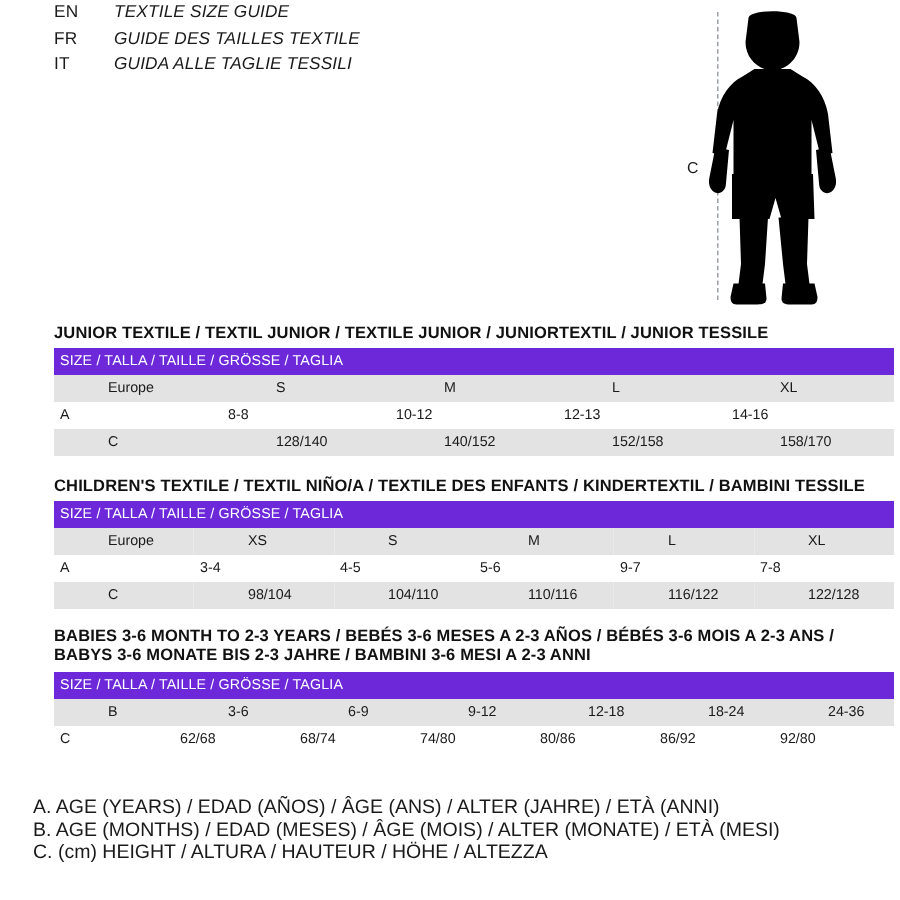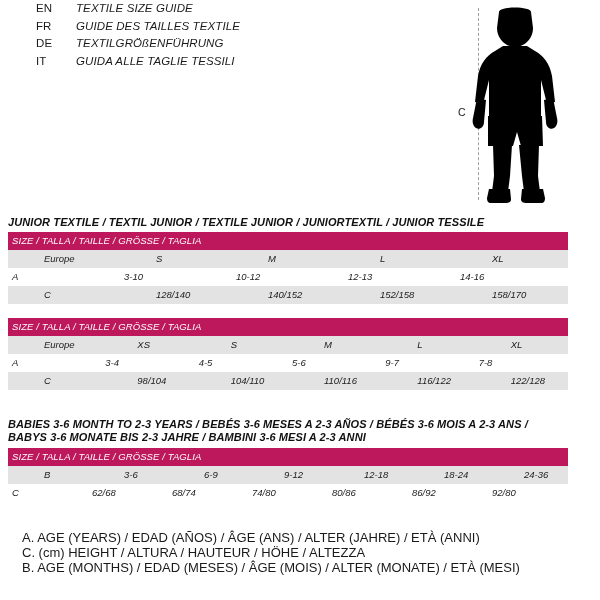--- a/index.html
+++ b/index.html
@@ -69,23 +69,22 @@
     position: absolute;
     left: 458px;
     top: 106px;
     font-size: 10.5px;
     color: #1a1a1a;
   }
 
   
   .section {
     position: absolute;
-    left: 8px;
+    left: 36px;
     width: 560px;
-    font-style: italic;
   }
   .section-title {
     font-size: 11px;
     font-weight: bold;
     color: #111;
     margin-bottom: 4px;
     letter-spacing: 0.1px;
   }
   table.size-table {
     border-collapse: collapse;
@@ -93,21 +92,21 @@
     font-size: 9.5px;
     table-layout: fixed;
   }
   table.size-table td {
     padding: 3px 0 3px 4px;
     color: #1a1a1a;
     vertical-align: middle;
     line-height: 12px;
   }
   tr.head-row td {
-    background: #be185d;
+    background: #6d28d9;
     color: #ffffff;
     font-size: 9.5px;
     letter-spacing: 0.1px;
   }
   tr.shade td {
     background: #e3e3e3;
     padding-left: 36px;
   }
   tr.plain td {
     background: #ffffff;
@@ -135,24 +134,20 @@
   <div class="header">
     <div class="header-row">
       <span class="header-lang">EN</span>
       <span class="header-title">TEXTILE SIZE GUIDE</span>
     </div>
     <div class="header-row">
       <span class="header-lang">FR</span>
       <span class="header-title">GUIDE DES TAILLES TEXTILE</span>
     </div>
     <div class="header-row">
-      <span class="header-lang">DE</span>
-      <span class="header-title">TEXTILGRÖßENFÜHRUNG</span>
-    </div>
-    <div class="header-row">
       <span class="header-lang">IT</span>
       <span class="header-title">GUIDA ALLE TAGLIE TESSILI</span>
     </div>
   </div>
 
   <div class="dash-line"></div>
   <div class="fig-label">C</div>
 
   <div class="figure">
     <svg width="130" height="200" viewBox="0 0 130 200" xmlns="http://www.w3.org/2000/svg">
@@ -188,37 +183,38 @@
       </tr>
       <tr class="shade">
         <td class="col-label">Europe</td>
         <td>S</td>
         <td>M</td>
         <td>L</td>
         <td>XL</td>
       </tr>
       <tr class="plain">
         <td class="col-label">A</td>
-        <td>3-10</td>
+        <td>8-8</td>
         <td>10-12</td>
         <td>12-13</td>
         <td>14-16</td>
       </tr>
       <tr class="shade">
         <td class="col-label">C</td>
         <td>128/140</td>
         <td>140/152</td>
         <td>152/158</td>
         <td>158/170</td>
       </tr>
     </tbody>
       </table>
   </div>
 
   <div class="section" style="top:318px;">
+    <div class="section-title">CHILDREN'S TEXTILE / TEXTIL NIÑO/A / TEXTILE DES ENFANTS / KINDERTEXTIL / BAMBINI TESSILE</div>
     <table class="size-table">
       <tbody>
           <tr class="head-row">
         <td colspan="6">SIZE / TALLA / TAILLE / GRÖSSE / TAGLIA</td>
       </tr>
       <tr class="shade">
         <td class="col-label">Europe</td>
         <td>XS</td>
         <td>S</td>
         <td>M</td>
@@ -269,17 +265,17 @@
         <td>80/86</td>
         <td>86/92</td>
         <td>92/80</td>
       </tr>
     </tbody>
       </table>
   </div>
 
   <div class="footnotes">
     <div>A. AGE (YEARS) / EDAD (AÑOS) / ÂGE (ANS) / ALTER (JAHRE) / ETÀ (ANNI)</div>
+    <div>B. AGE (MONTHS) / EDAD (MESES) / ÂGE (MOIS) / ALTER (MONATE) / ETÀ (MESI)</div>
     <div>C. (cm) HEIGHT / ALTURA / HAUTEUR / HÖHE / ALTEZZA</div>
-    <div>B. AGE (MONTHS) / EDAD (MESES) / ÂGE (MOIS) / ALTER (MONATE) / ETÀ (MESI)</div>
   </div>
 
 </div>
 
 </body></html>

